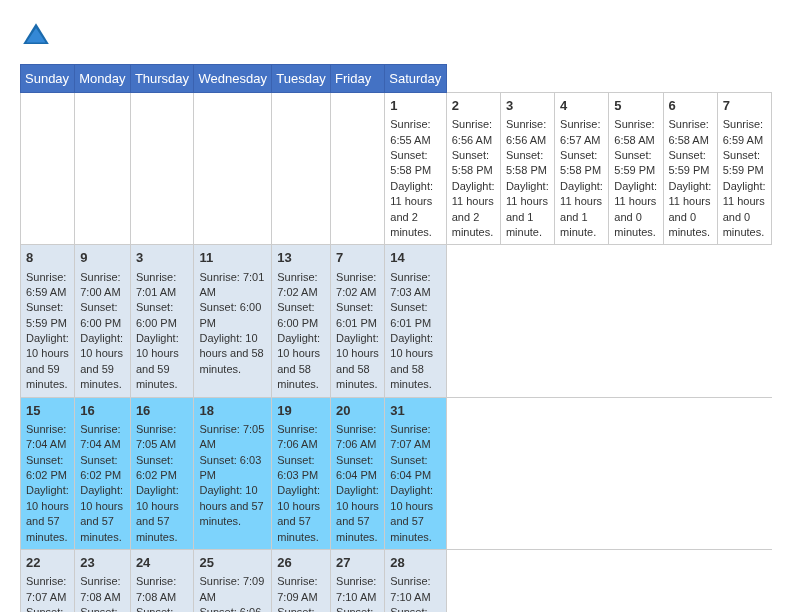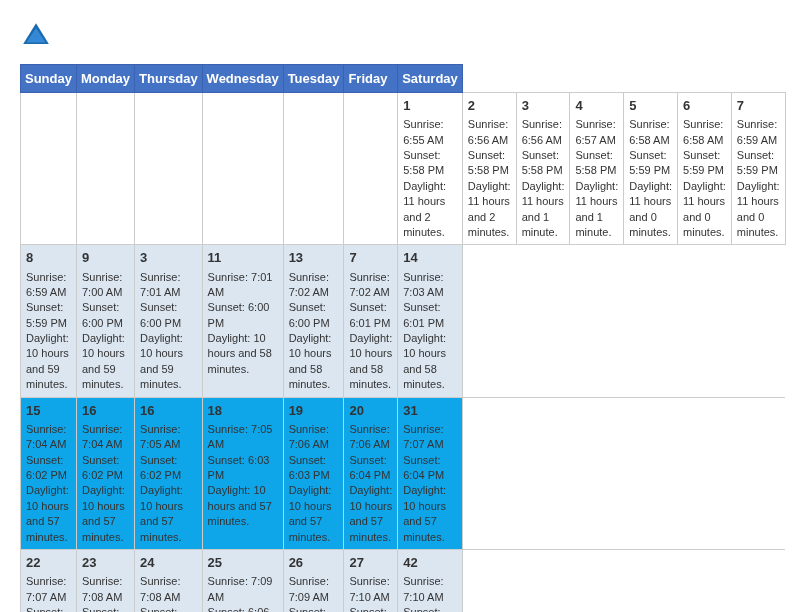--- a/index.html
+++ b/index.html
@@ -52,21 +52,21 @@
       font-size: 11px;
     }
     thead tr {
       background-color: #4472c4;
       color: white;
     }
     thead th {
       padding: 6px 4px;
       text-align: left;
       font-size: 13px;
-      font-weight: bold;
+      font-weight: normal;
       border: 1px solid #3a62b0;
     }
     tbody tr {
       border-bottom: 1px solid #ccc;
     }
     tbody tr:nth-child(odd) {
       background-color: #fff;
     }
     tbody tr:nth-child(even) {
       background-color: #dce6f1;
@@ -82,21 +82,21 @@
     }
     .day-num {
       font-weight: bold;
       font-size: 13px;
       display: block;
       margin-bottom: 2px;
     }
     
     .week-row-1 td { background-color: #fff; }
     .week-row-2 td { background-color: #dce6f1; }
-    .week-row-3 td { background-color: #0ea5e9; }
+    .week-row-3 td { background-color: #7dd3fc; }
     .week-row-4 td { background-color: #dce6f1; }
   </style>
 </head>
 <body>
 
 <div>
   <div class="header-logo">
     <div class="logo">
       <svg class="logo-icon" viewBox="0 0 40 40">
         <polygon points="20,4 36,30 4,30" fill="#1a6aad"></polygon>
@@ -159,17 +159,17 @@
           <td><span class="day-num">20</span>Sunrise: 7:06 AM<br>Sunset: 6:04 PM<br>Daylight: 10 hours and 57 minutes.</td>
           <td><span class="day-num">31</span>Sunrise: 7:07 AM<br>Sunset: 6:04 PM<br>Daylight: 10 hours and 57 minutes.</td>
         </tr>
         <tr class="week-row-4">
           <td><span class="day-num">22</span>Sunrise: 7:07 AM<br>Sunset: 6:05 PM<br>Daylight: 10 hours and 57 minutes.</td>
           <td><span class="day-num">23</span>Sunrise: 7:08 AM<br>Sunset: 6:05 PM<br>Daylight: 10 hours and 57 minutes.</td>
           <td><span class="day-num">24</span>Sunrise: 7:08 AM<br>Sunset: 6:06 PM<br>Daylight: 10 hours and 57 minutes.</td>
           <td><span class="day-num">25</span>Sunrise: 7:09 AM<br>Sunset: 6:06 PM<br>Daylight: 10 hours and 57 minutes.</td>
           <td><span class="day-num">26</span>Sunrise: 7:09 AM<br>Sunset: 6:07 PM<br>Daylight: 10 hours and 57 minutes.</td>
           <td><span class="day-num">27</span>Sunrise: 7:10 AM<br>Sunset: 6:07 PM<br>Daylight: 10 hours and 57 minutes.</td>
-          <td><span class="day-num">42</span>Sunrise: 7:10 AM<br>Sunset: 6:08 PM<br>Daylight: 10 hours and 58 minutes.</td>
+          <td><span class="day-num">28</span>Sunrise: 7:10 AM<br>Sunset: 6:08 PM<br>Daylight: 10 hours and 58 minutes.</td>
         </tr>
       </tbody>
   </table>
 </div>
 
 </body></html>

